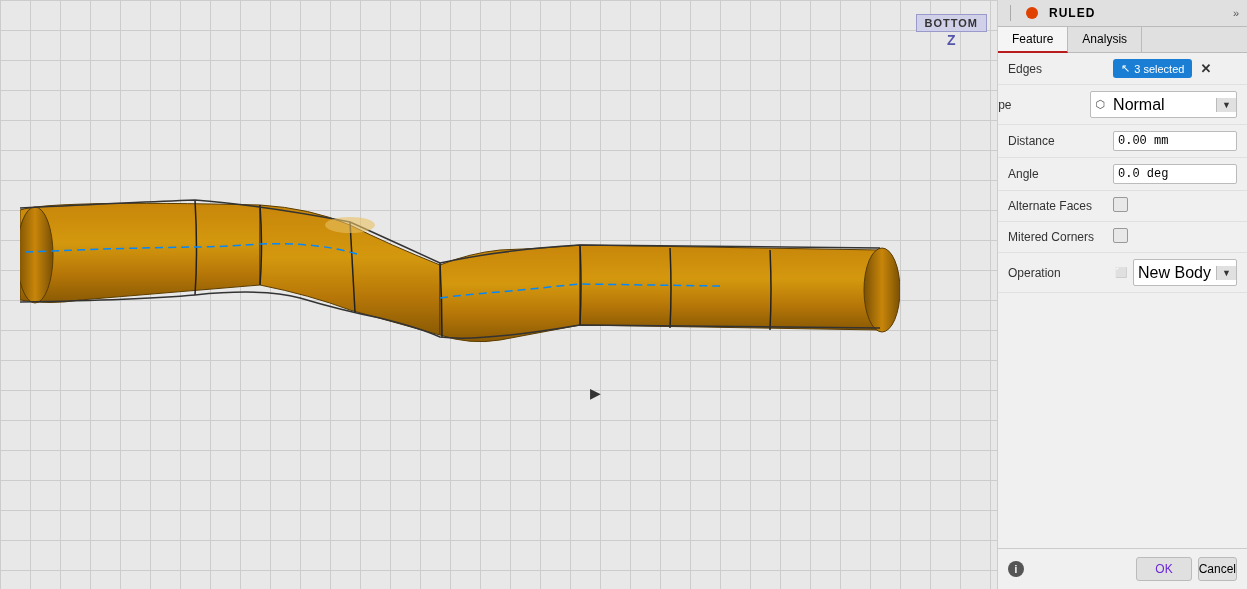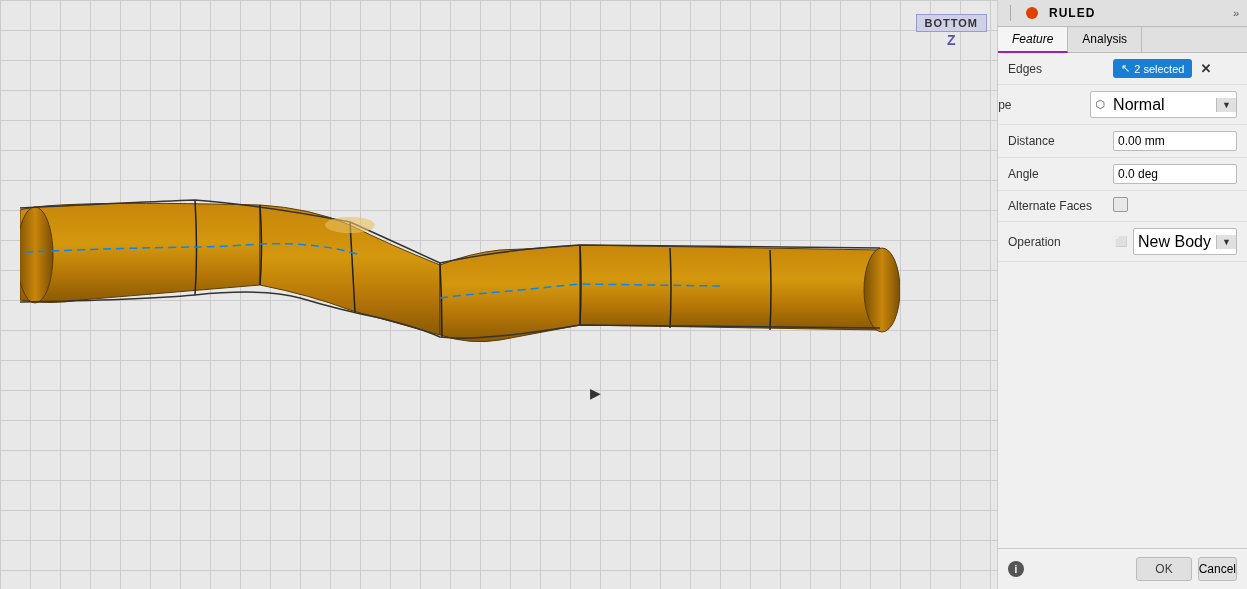--- a/index.html
+++ b/index.html
@@ -116,23 +116,22 @@
       border-bottom: 1px solid #bbb;
     }
     .panel-tab {
       padding: 5px 14px;
       cursor: pointer;
       font-size: 12px;
       border-right: 1px solid #bbb;
     }
     .panel-tab.active {
       background: #f5f5f5;
-      border-bottom: 2px solid #a21caf;
+      border-bottom: 2px solid #b91c1c;
       margin-bottom: -1px;
-      font-style: italic;
     }
 
     
     .panel-body {
       flex: 1;
       padding: 0;
       overflow-y: auto;
     }
 
     
@@ -193,20 +192,21 @@
     }
 
     
     .form-input {
       width: 100%;
       padding: 2px 4px;
       font-size: 12px;
       border: 1px solid #bbb;
       background: white;
       border-radius: 2px;
+      font-family: Liberation Mono, monospace;
     }
 
     
     .checkbox-icon {
       width: 15px;
       height: 15px;
       border: 1px solid #999;
       background: #e8e8e8;
       display: inline-block;
       border-radius: 2px;
@@ -242,21 +242,21 @@
       display: flex;
       gap: 6px;
     }
     .btn-ok {
       padding: 4px 18px;
       font-size: 12px;
       background: #e0e0e0;
       border: 1px solid #bbb;
       border-radius: 3px;
       cursor: pointer;
-      color: #404040;
+      color: #6d28d9;
     }
     .btn-cancel {
       padding: 4px 0;
       font-size: 12px;
       background: #e0e0e0;
       border: 1px solid #bbb;
       border-radius: 3px;
       cursor: pointer;
     }
     .info-icon {
@@ -403,21 +403,21 @@
     </div>
   </div>
 
   <div class="panel-body">
 
     <div class="form-row">
       <span class="form-label">Edges</span>
       <div class="form-value edges-row">
         <button class="selected-btn">
           <span class="cursor-icon">↖</span>
-          <span>2 selected</span>
+          <span>3 selected</span>
         </button>
         <button class="selected-x-btn">✕</button>
       </div>
     </div>
 
 
     <div class="form-row">
       <span class="form-label">Type</span>
       <div class="form-value">
         <div class="select-with-arrow">
@@ -446,20 +446,26 @@
       </div>
     </div>
 
     <div class="form-row">
       <span class="form-label">Alternate Faces</span>
       <div class="form-value">
         <span class="checkbox-icon"></span>
       </div>
     </div>
 
+    <div class="form-row">
+      <span class="form-label">Mitered Corners</span>
+      <div class="form-value">
+        <span class="checkbox-icon"></span>
+      </div>
+    </div>
 
     <div class="form-row">
       <span class="form-label">Operation</span>
       <div class="form-value operation-select-wrap">
         <span class="op-icon">⬜</span>
         <div class="select-with-arrow">
           <select>
             <option>New Body</option>
             <option>Join</option>
             <option>Cut</option>

